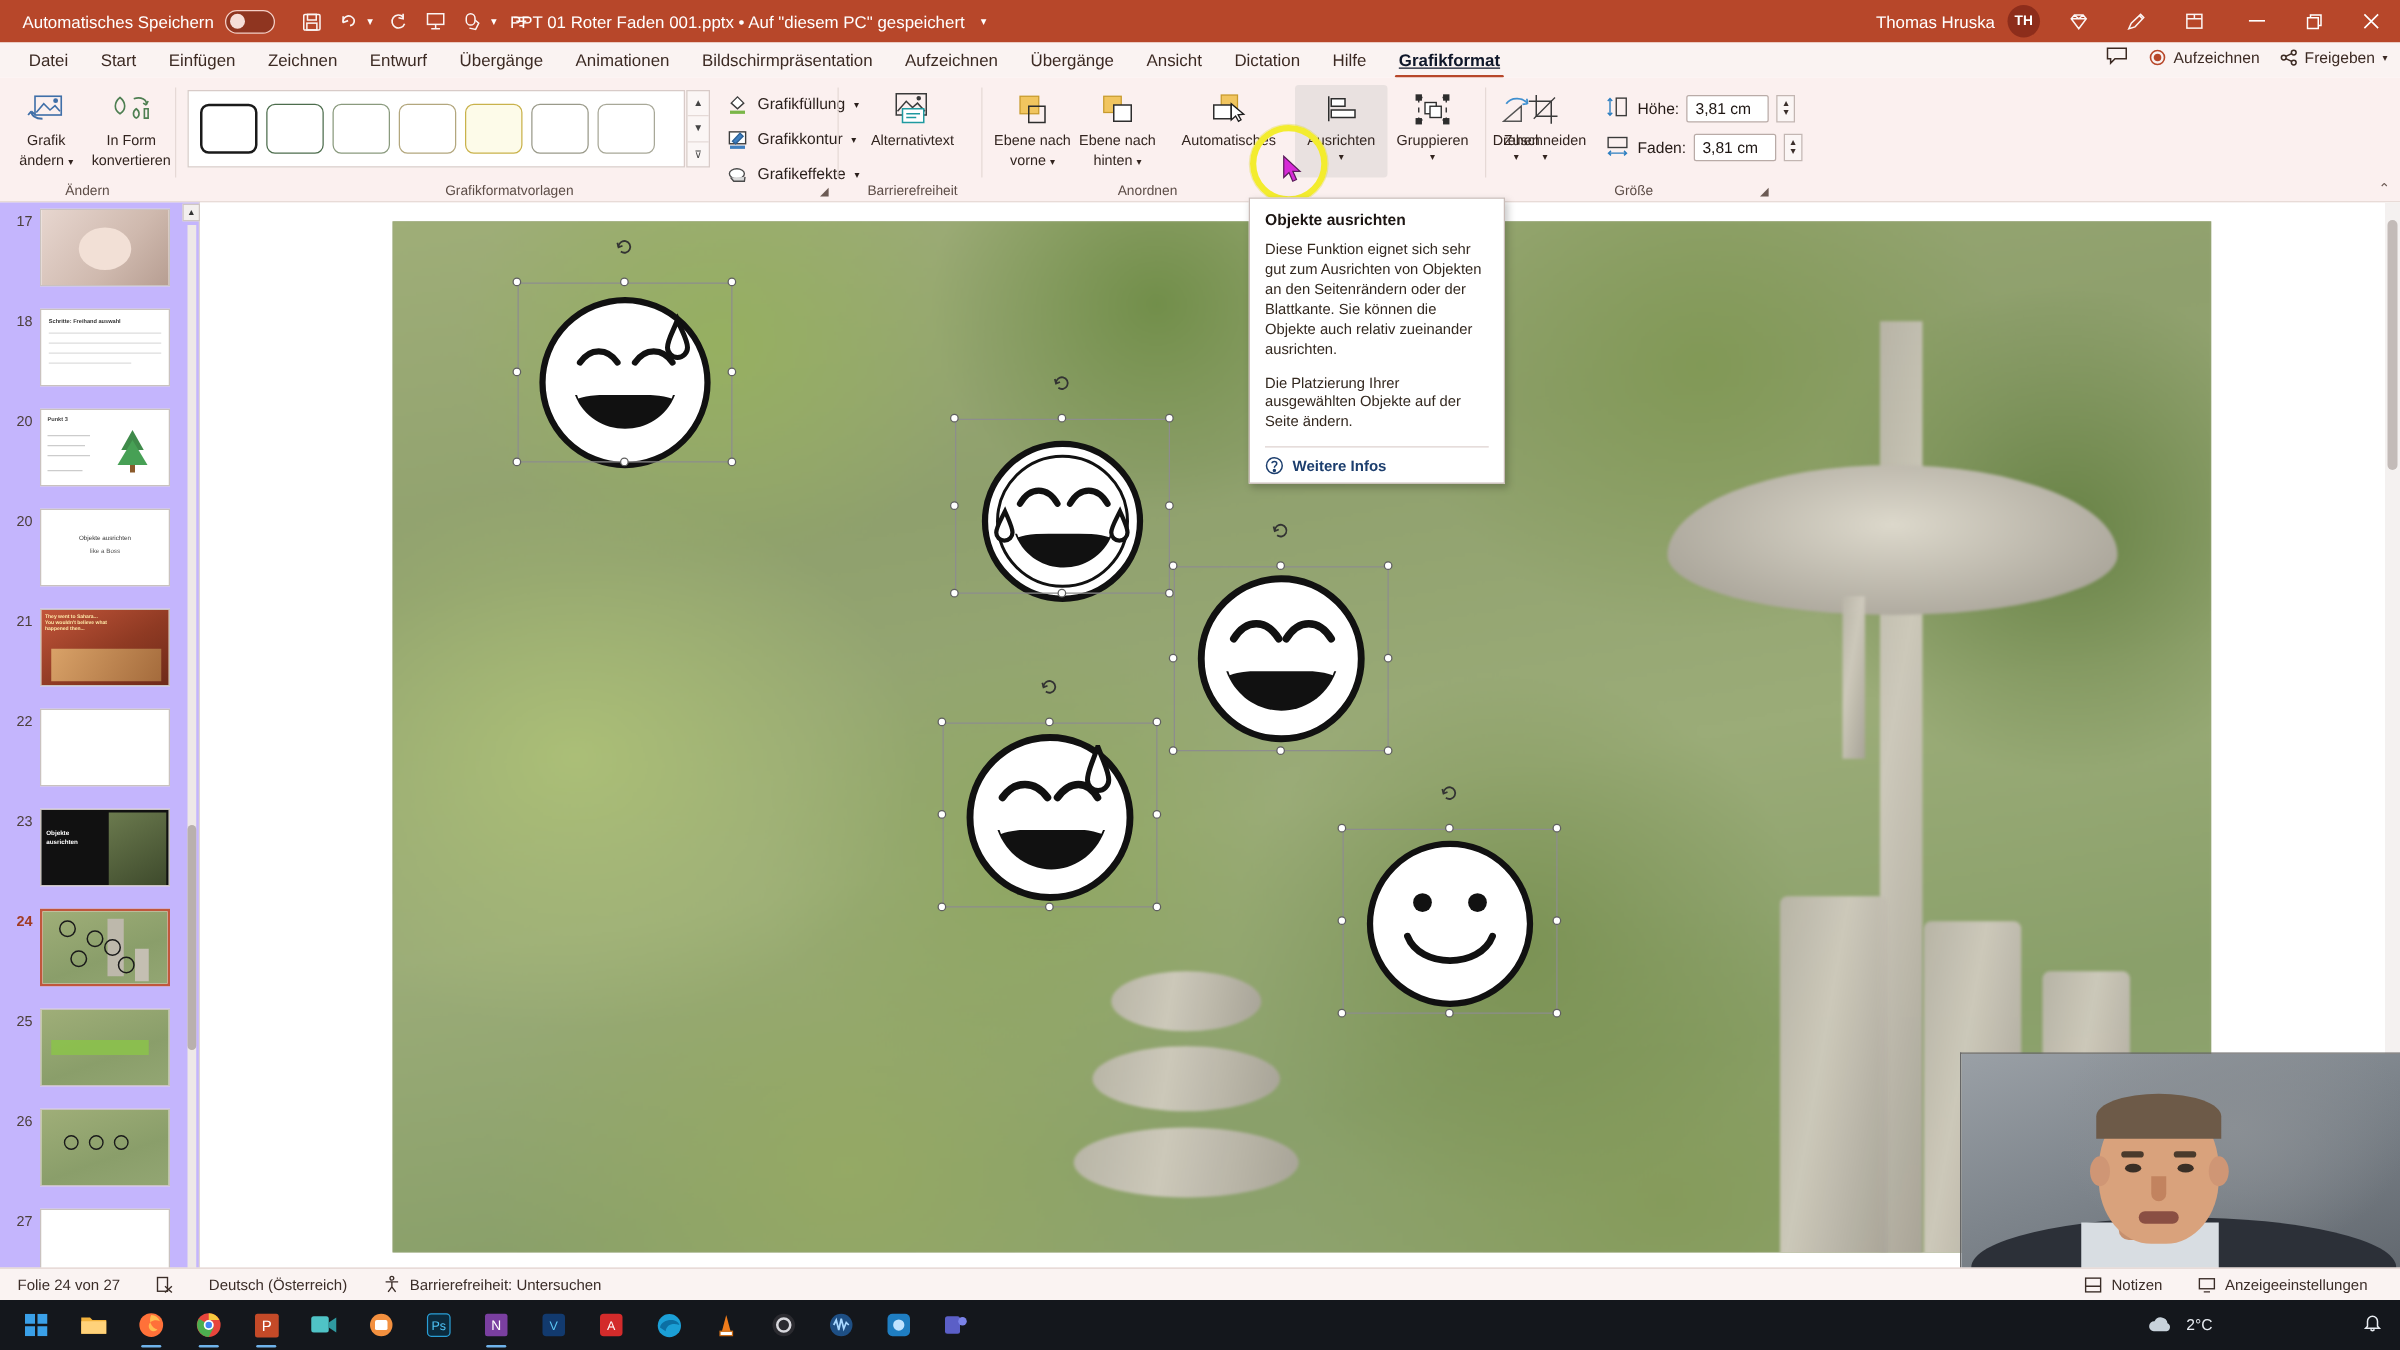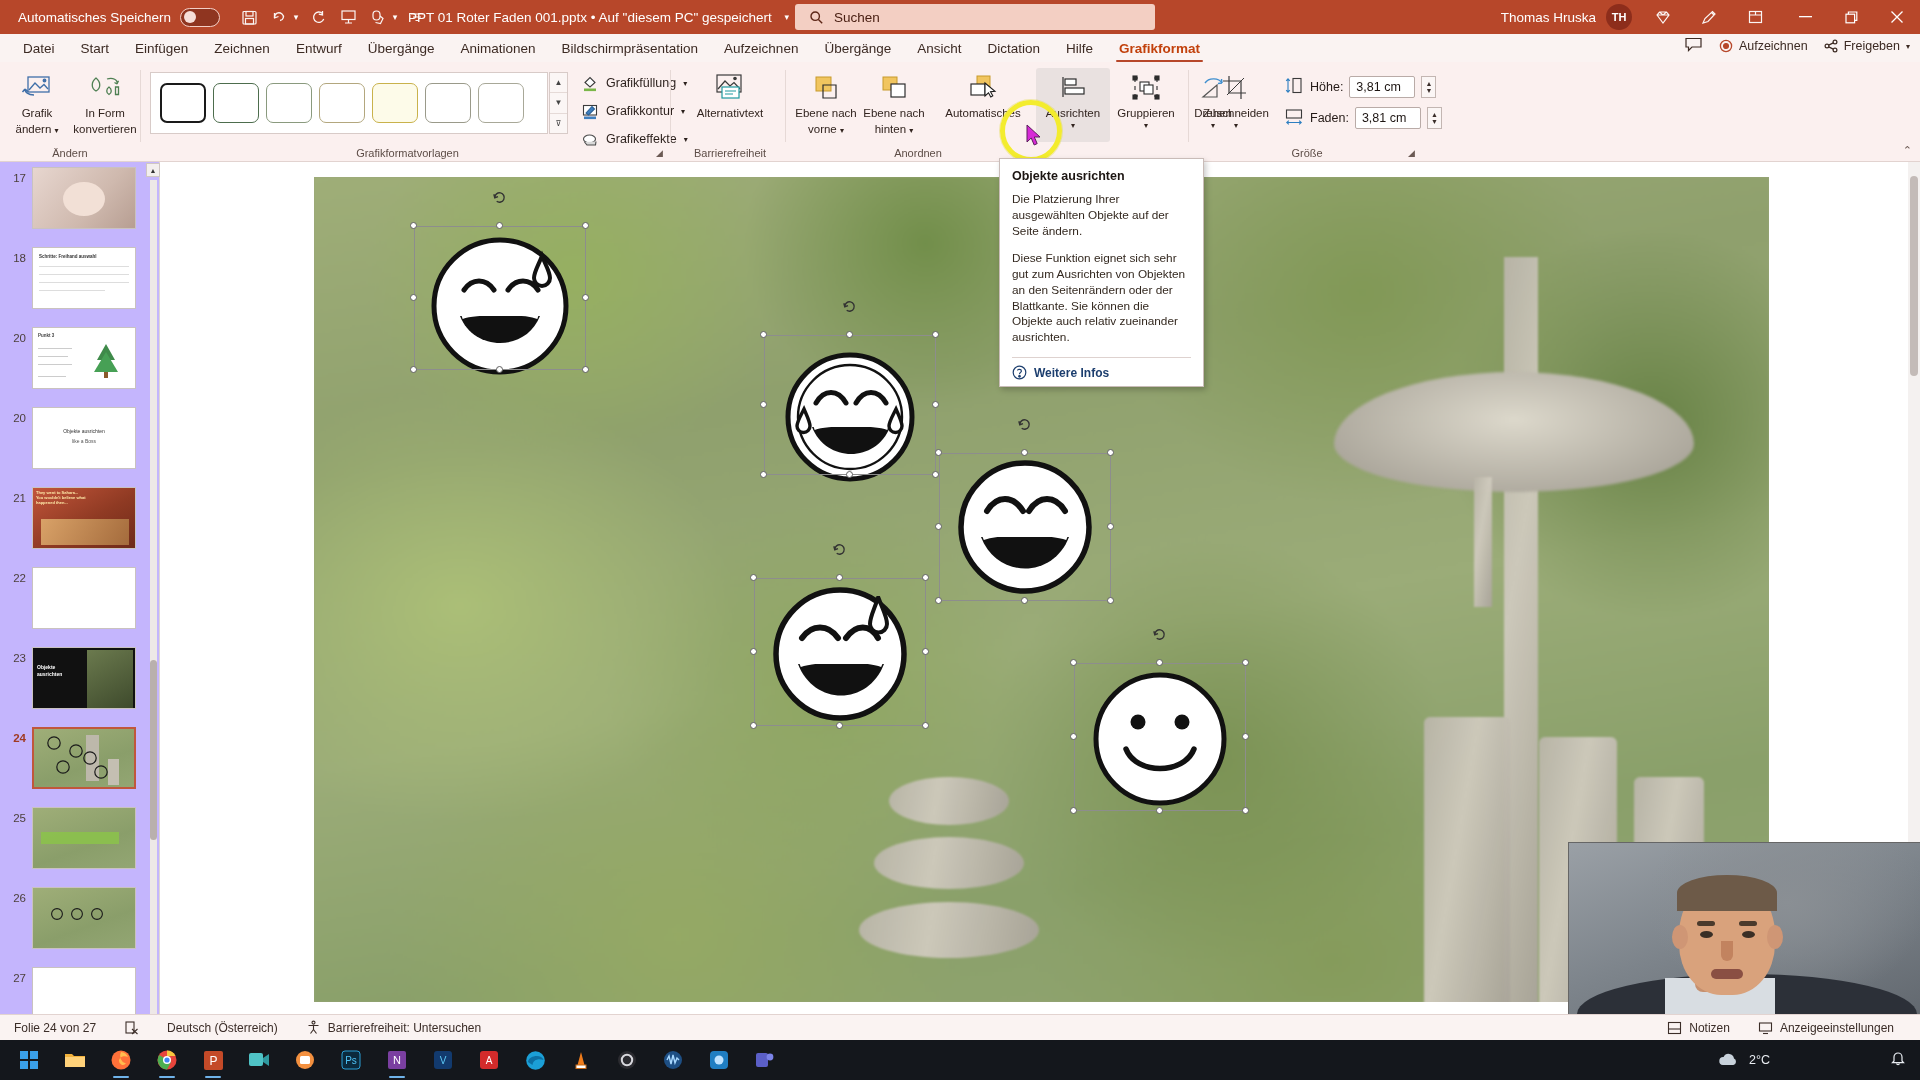--- a/index.html
+++ b/index.html
@@ -49,21 +49,21 @@
 
   
   #tabbar{
     position:absolute; left:0; top:34px; width:1920px; height:28px;
     background:#faf3f2; display:flex; align-items:flex-end; padding-left:10px;
   }
   .tab{
     padding:3px 13px 6px 13px; font-size:13.5px; color:#3c2a23; white-space:nowrap;
     position:relative;
   }
-  .tab.active{ color:#c2410c; font-weight:600; }
+  .tab.active{ color:#0f172a; font-weight:600;text-decoration:underline; }
   .tab.active:after{
     content:""; position:absolute; left:10px; right:10px; bottom:0px; height:2.5px;
     background:#b7472a; border-radius:2px;
   }
 
   
   #ribbon{
     position:absolute; left:0; top:62px; width:1920px; height:100px;
     background:#fbf0ef; border-bottom:1px solid #e2d3d0;
   }
@@ -265,27 +265,20 @@
     <svg width="16" height="14" viewBox="0 0 16 14" fill="none" stroke="#fff" stroke-width="1.2">
       <path d="M2 4 L14 4 M4 7 L12 7 M6.5 10.5 L9.5 10.5"></path>
     </svg>
   </div>
 
   <div id="docname">
     <span class="tb-label">PPT 01 Roter Faden 001.pptx  •  Auf "diesem PC" gespeichert</span>
     <span class="caret" style="margin-left:8px">▾</span>
   </div>
 
-  <div id="searchbox">
-    <svg width="15" height="15" viewBox="0 0 15 15" fill="none" stroke="#5c2616" stroke-width="1.4">
-      <circle cx="6.2" cy="6.2" r="4.2"></circle>
-        <path d="M9.4 9.4 L13.2 13.2"></path>
-    </svg>
-    <span class="ph">Suchen</span>
-  </div>
 
   <div id="tb-right">
     <span class="tb-label">Thomas Hruska</span>
     <span class="avatar">TH</span>
     <div class="qa" style="margin-left:16px">
       <svg width="18" height="17" viewBox="0 0 18 17" fill="none" stroke="#fff" stroke-width="1.2">
         <path d="M3 6 L9 14 L15 6 L12.5 3 L5.5 3 Z M3 6 L15 6 M5.5 3 L9 6 L12.5 3"></path>
       </svg>
     </div>
     <div class="qa" style="margin-left:16px">
@@ -589,22 +582,22 @@
 </div>
 
 <div id="hl-circle"></div>
 
 <svg id="cursor" style="position:absolute;left:1026px;top:124px;z-index:45" width="18" height="24" viewBox="0 0 18 24">
   <path d="M1 1 L1 18 L5.2 14 L8.2 21 L11.2 19.6 L8.3 13 L14 13 Z" fill="#d72ad7" stroke="#5b1d5b" stroke-width="1"></path>
 </svg>
 
 <div id="tooltip">
   <h4>Objekte ausrichten</h4>
+  <p>Diese Funktion eignet sich sehr gut zum Ausrichten von Objekten an den Seitenrändern oder der Blattkante. Sie können die Objekte auch relativ zueinander ausrichten.</p>
   <p>Die Platzierung Ihrer ausgewählten Objekte auf der Seite ändern.</p>
-  <p>Diese Funktion eignet sich sehr gut zum Ausrichten von Objekten an den Seitenrändern oder der Blattkante. Sie können die Objekte auch relativ zueinander ausrichten.</p>
   <div id="tt-footer">
     <svg width="15" height="15" viewBox="0 0 15 15" fill="none" stroke="#1c3e6e" stroke-width="1.2">
       <circle cx="7.5" cy="7.5" r="6.3"></circle>
       <path d="M5.6 5.6 C5.6 3.8 9.4 3.8 9.4 5.9 C9.4 7.4 7.5 7.4 7.5 9.2"></path>
       <circle cx="7.5" cy="11.3" r=".8" fill="#1c3e6e"></circle>
     </svg>
     <span class="lnk">Weitere Infos</span>
   </div>
 </div>
 

